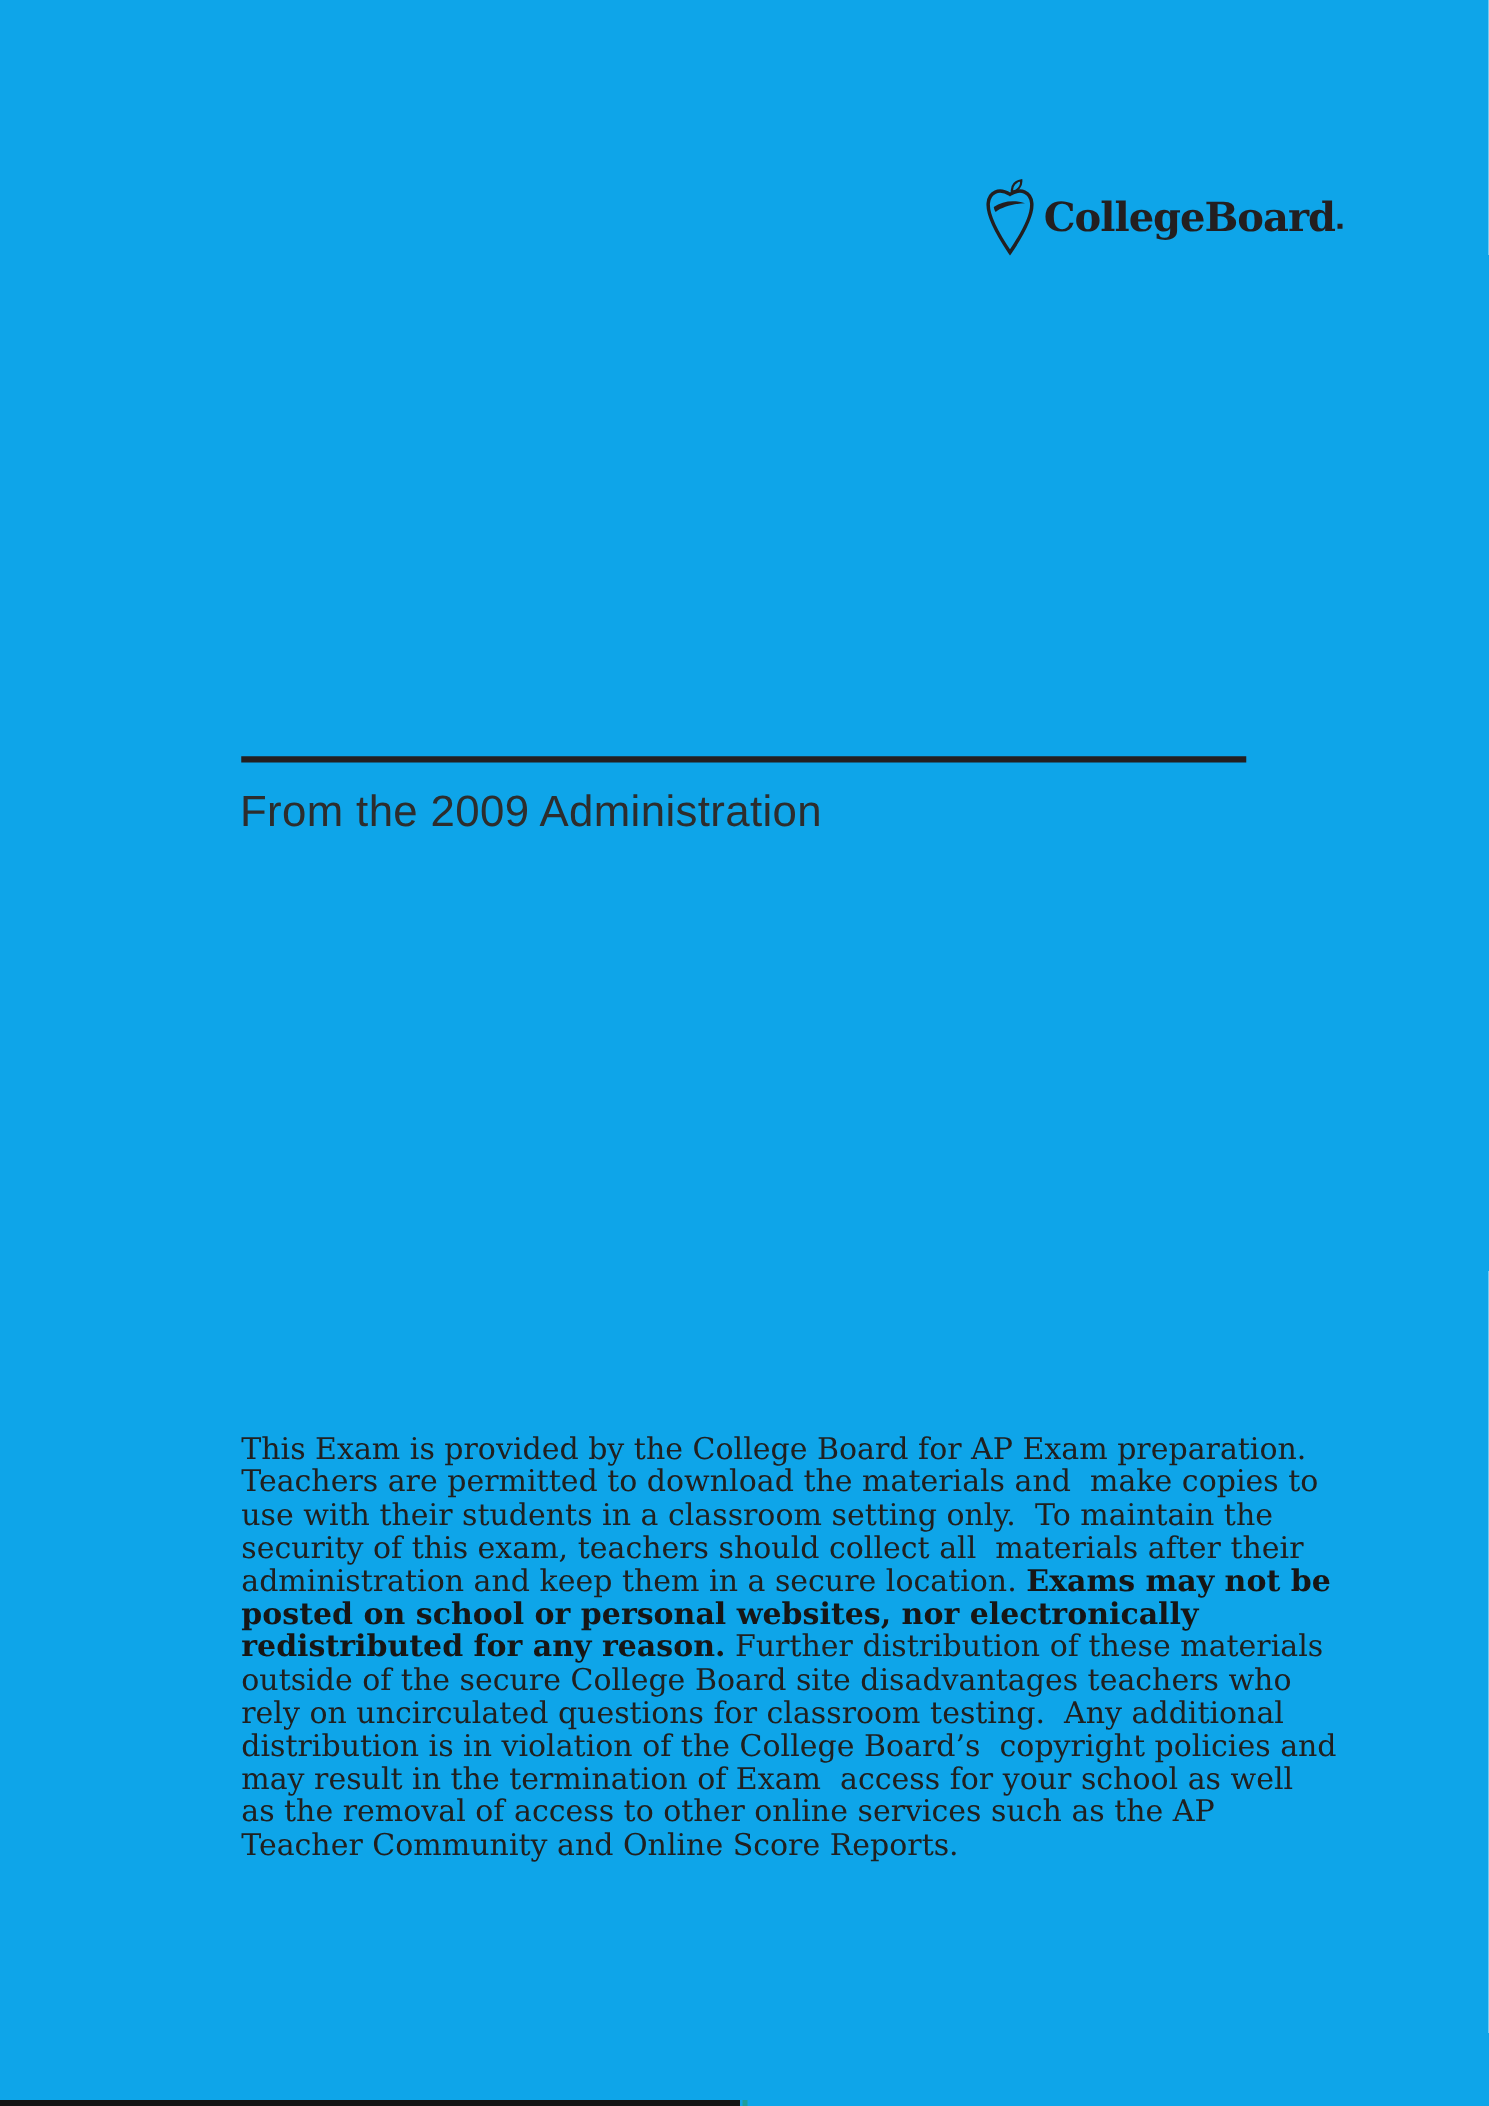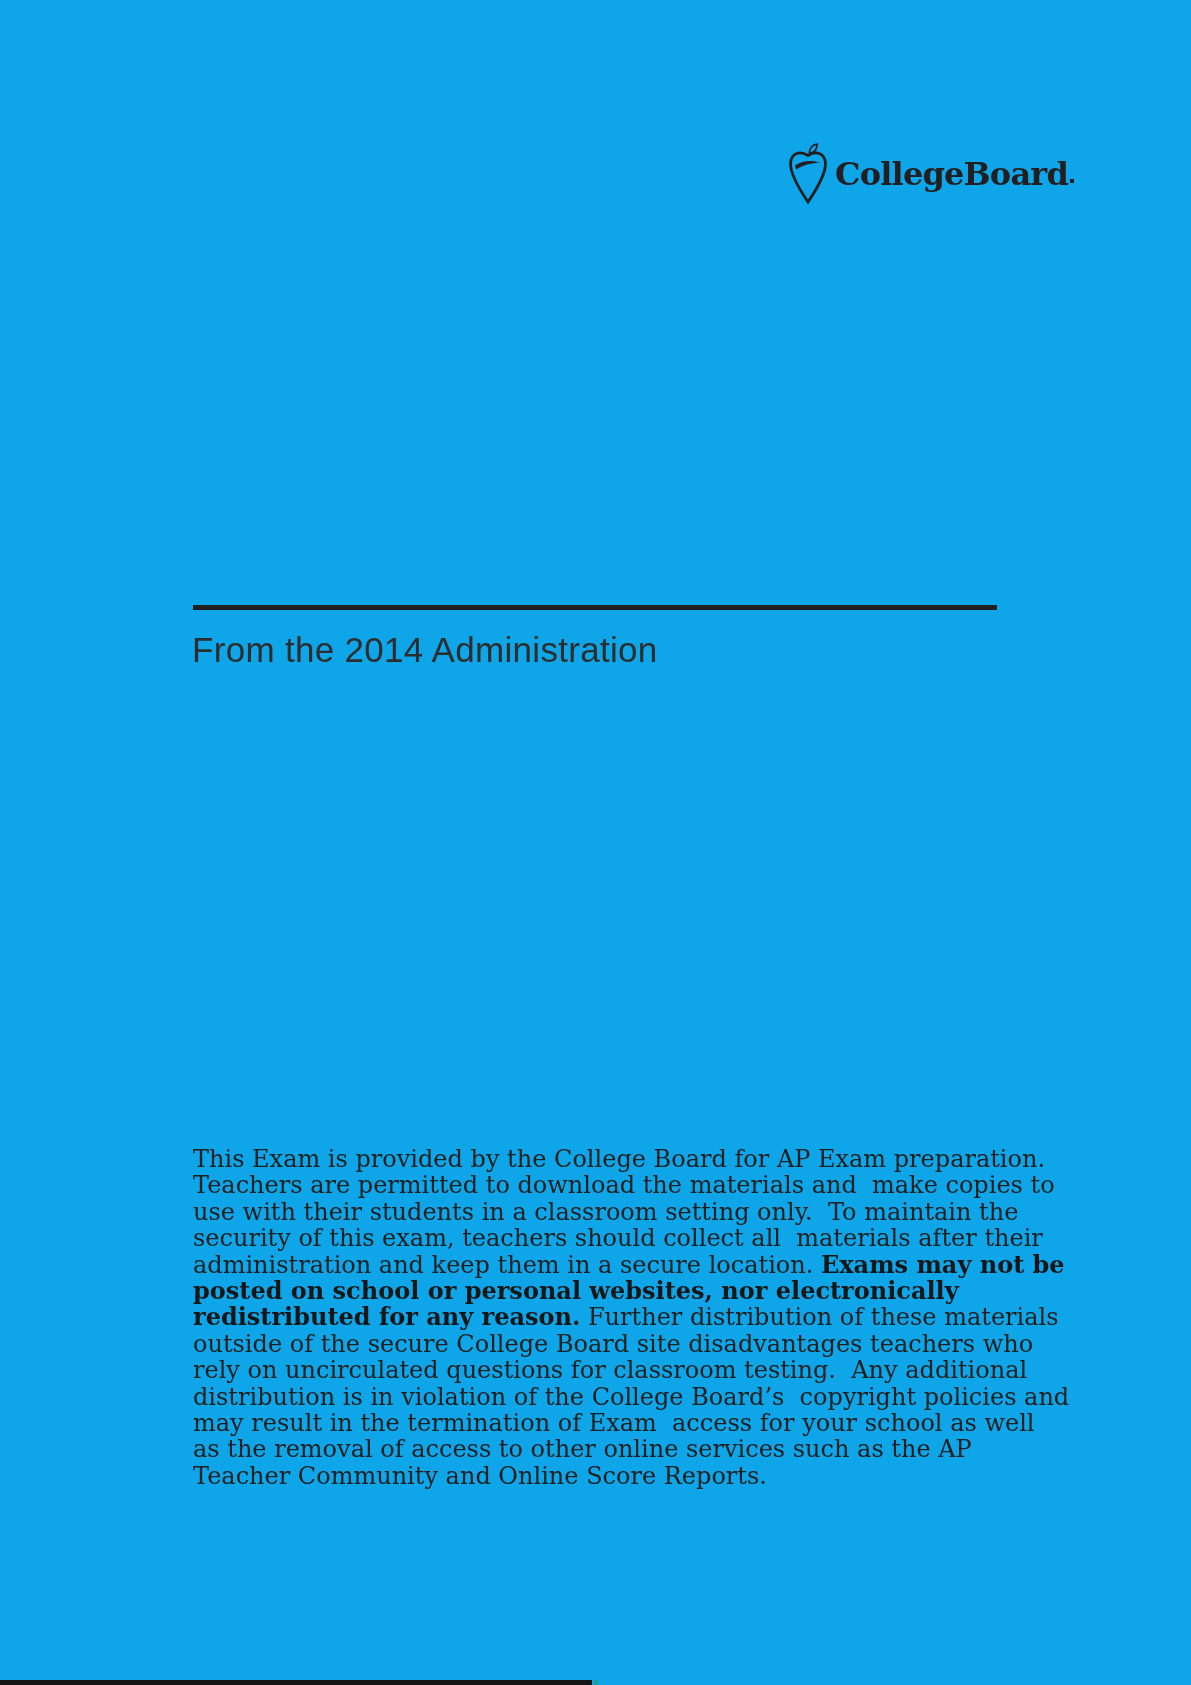--- a/index.html
+++ b/index.html
@@ -107,21 +107,21 @@
 
       <path d="M20 12.5 C11 7 3.4 10.8 2.6 19.5 C1.8 28.5 8.5 42 20 59 C31.5 42 38.2 28.5 37.4 19.5 C36.6 10.8 29 7 20 12.5 Z" fill="none" stroke="#231f20" stroke-width="2.8"></path>
 
       <path d="M7 22.5 C14 17.5 24 16.8 32 19.5 C24.5 19.8 13.5 22.5 8.5 26.5 C7.6 25.2 7.2 24 7 22.5 Z" fill="#231f20"></path>
     </svg>
     <div class="brand"><span>CollegeBoard</span><span class="tm-dot"></span></div>
   </div>
 
   <div class="rule"></div>
 
-  <div class="heading">From the 2014 Administration</div>
+  <div class="heading">From the 2009 Administration</div>
 
   <div class="notice"><span>This Exam is provided by the College Board for AP Exam preparation.
 Teachers are permitted to download the materials and  make copies to
 use with their students in a classroom setting only.  To maintain the
 security of this exam, teachers should collect all  materials after their
 administration and keep them in a secure location. </span><span class="strong">Exams may not be
 posted on school or personal websites, nor electronically
 redistributed for any reason.</span><span> Further distribution of these materials
 outside of the secure College Board site disadvantages teachers who
 rely on uncirculated questions for classroom testing.  Any additional

